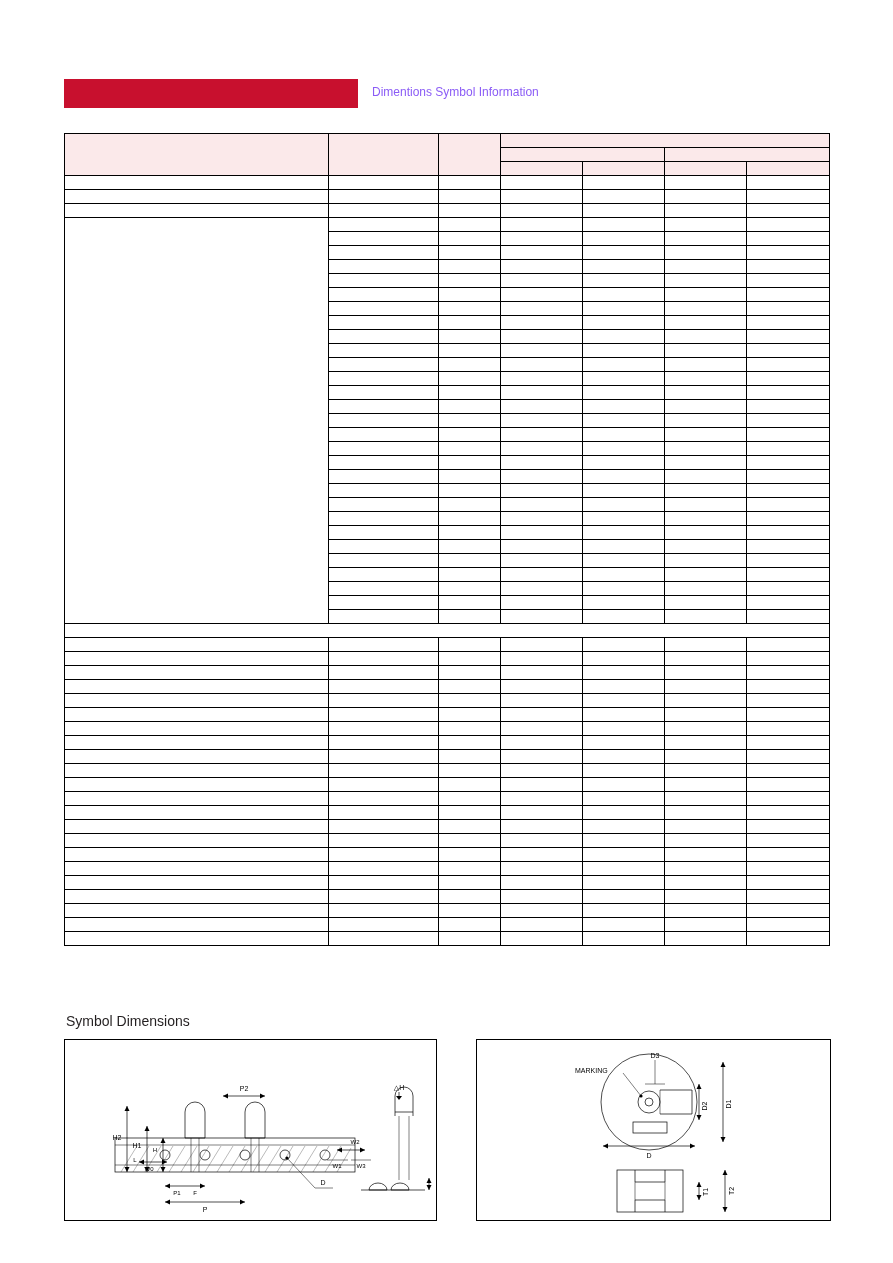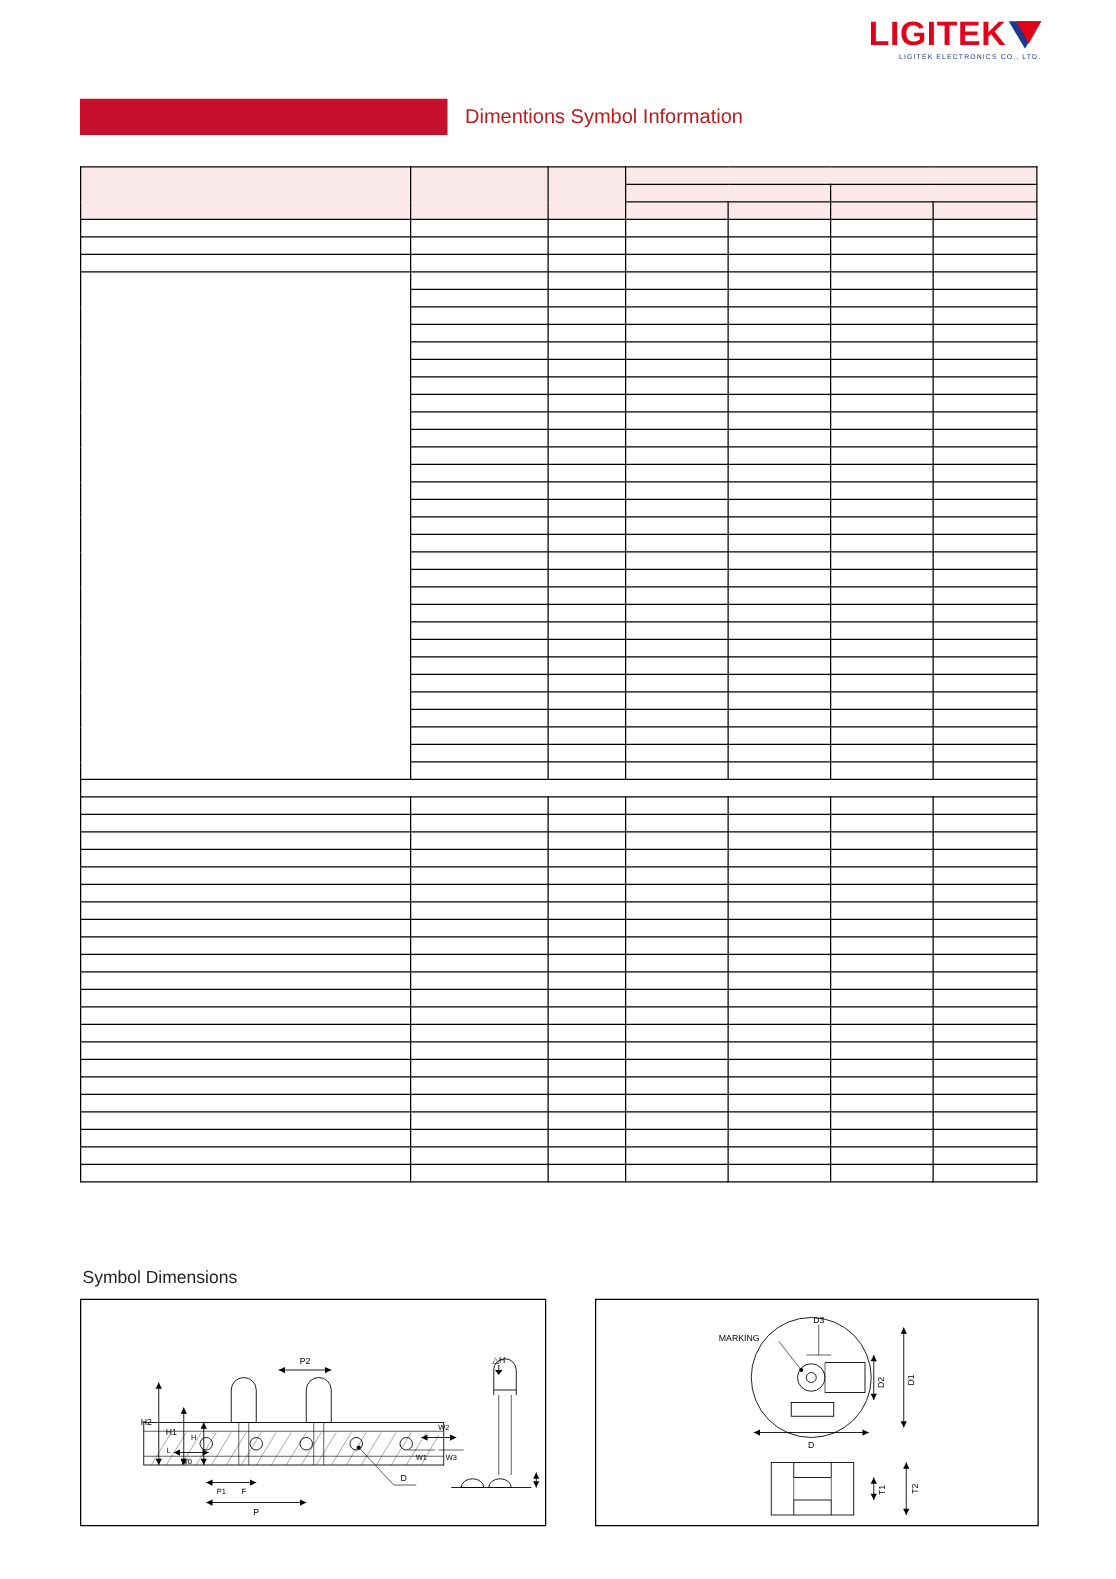--- a/index.html
+++ b/index.html
@@ -86,22 +86,22 @@
     position: absolute;
     left: 10px;
     top: 7px;
     color: #ffffff;
     font-size: 13px;
   }
   .section-title {
     position: absolute;
     left: 372px;
     top: 85px;
-    font-size: 16px;
-    color: #b91c1c;
+    font-size: 12px;
+    color: #8b5cf6;
   }
 
   
   .main-table {
     position: absolute;
     left: 64px;
     top: 133px;
     width: 765px;
     border-collapse: collapse;
     table-layout: fixed;
@@ -160,24 +160,20 @@
   .dl { stroke:#000; stroke-width:0.7; fill:none; }
   .dl-thin { stroke:#000; stroke-width:0.5; fill:none; }
   .dtxt { font-family:"Liberation Sans", sans-serif; font-size:7px; fill:#000; }
   .dtxt-s { font-family:"Liberation Sans", sans-serif; font-size:6px; fill:#000; }
 </style>
 </head>
 <body>
 
 <div class="page">
 
-  <div class="logo-wrap">
-    <span class="logo-main">LIGITEK</span><span class="logo-mark"><span class="tri-blue"></span><span class="tri-red"></span></span>
-    <div class="logo-sub">LIGITEK ELECTRONICS CO., LTD.</div>
-  </div>
 
   <div class="title-bar">
     <span class="title-bar-label"></span>
   </div>
   <div class="section-title">Dimentions Symbol Information</div>
 
   <table class="main-table">
     <colgroup>
       <col style="width:264px">
       <col style="width:110px">

